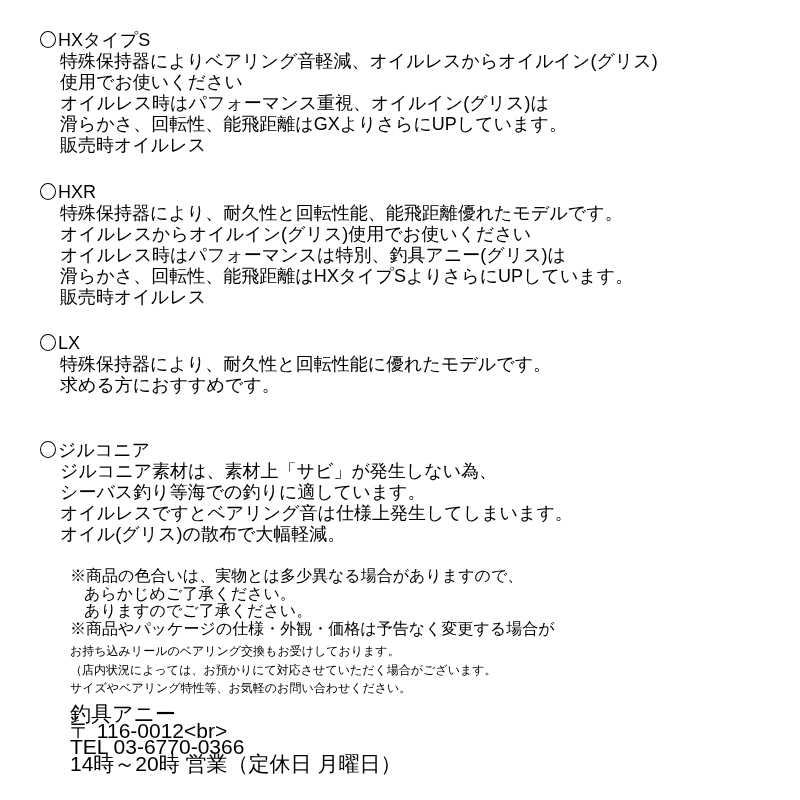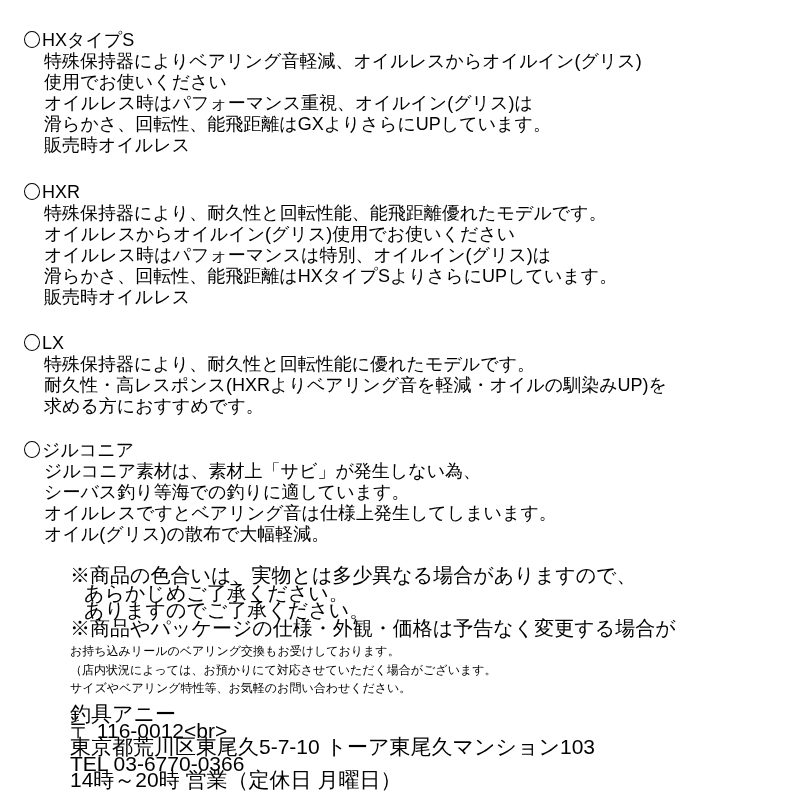--- a/index.html
+++ b/index.html
@@ -11,21 +11,21 @@
     position: relative;
     width: 800px;
     height: 800px;
     background: #ffffff;
     color: #000000;
     font-family: "Liberation Sans", sans-serif;
     overflow: hidden;
   }
   .sec {
     position: absolute;
-    left: 24px;
+    left: 40px;
     width: 760px;
     font-size: 18px;
     line-height: 21px;
   }
   .line {
     white-space: nowrap;
   }
   .heading-line {
     white-space: nowrap;
   }
@@ -38,21 +38,21 @@
     vertical-align: -2px;
     margin-right: 2px;
   }
   .sec .body {
     padding-left: 20px;
   }
   .notes {
     position: absolute;
     left: 70px;
     width: 720px;
-    font-size: 20px;
+    font-size: 16px;
     line-height: 17.5px;
   }
   .notes .indent {
     padding-left: 14px;
   }
   .service {
     position: absolute;
     left: 70px;
     width: 720px;
     font-size: 12px;
@@ -84,33 +84,32 @@
     </div>
   </section>
 
   <section class="sec" style="top:182px">
     <div class="heading-line">
       <span class="circle"></span><span>HXR</span>
     </div>
     <div class="body">
       <div class="line">特殊保持器により、耐久性と回転性能、能飛距離優れたモデルです。</div>
       <div class="line">オイルレスからオイルイン(グリス)使用でお使いください</div>
-      <div class="line">オイルレス時はパフォーマンスは特別、オイルイン(グリス)は</div>
+      <div class="line">オイルレス時はパフォーマンスは特別、釣具アニー(グリス)は</div>
       <div class="line">滑らかさ、回転性、能飛距離はHXタイプSよりさらにUPしています。</div>
       <div class="line">販売時オイルレス</div>
     </div>
   </section>
 
   <section class="sec" style="top:333px">
     <div class="heading-line">
       <span class="circle"></span><span>LX</span>
     </div>
     <div class="body">
       <div class="line">特殊保持器により、耐久性と回転性能に優れたモデルです。</div>
-      <div class="line">耐久性・高レスポンス(HXRよりベアリング音を軽減・オイルの馴染みUP)を</div>
       <div class="line">求める方におすすめです。</div>
     </div>
   </section>
 
   <section class="sec" style="top:440px">
     <div class="heading-line">
       <span class="circle"></span><span>ジルコニア</span>
     </div>
     <div class="body">
       <div class="line">ジルコニア素材は、素材上「サビ」が発生しない為、</div>
@@ -129,18 +128,17 @@
 
   <section class="service" style="top:642px">
     <div class="line">お持ち込みリールのベアリング交換もお受けしております。</div>
     <div class="line">（店内状況によっては、お預かりにて対応させていただく場合がございます。</div>
     <div class="line">サイズやベアリング特性等、お気軽のお問い合わせください。</div>
   </section>
 
   <section class="shop" style="top:706px">
     <div class="line">釣具アニー</div>
     <div class="line">〒 116-0012&lt;br&gt;</div>
-    <div class="line">東京都荒川区東尾久5-7-10 トーア東尾久マンション103</div>
     <div class="line">TEL 03-6770-0366</div>
     <div class="line">14時～20時 営業（定休日 月曜日）</div>
   </section>
 
 </div>
 
 </body></html>

